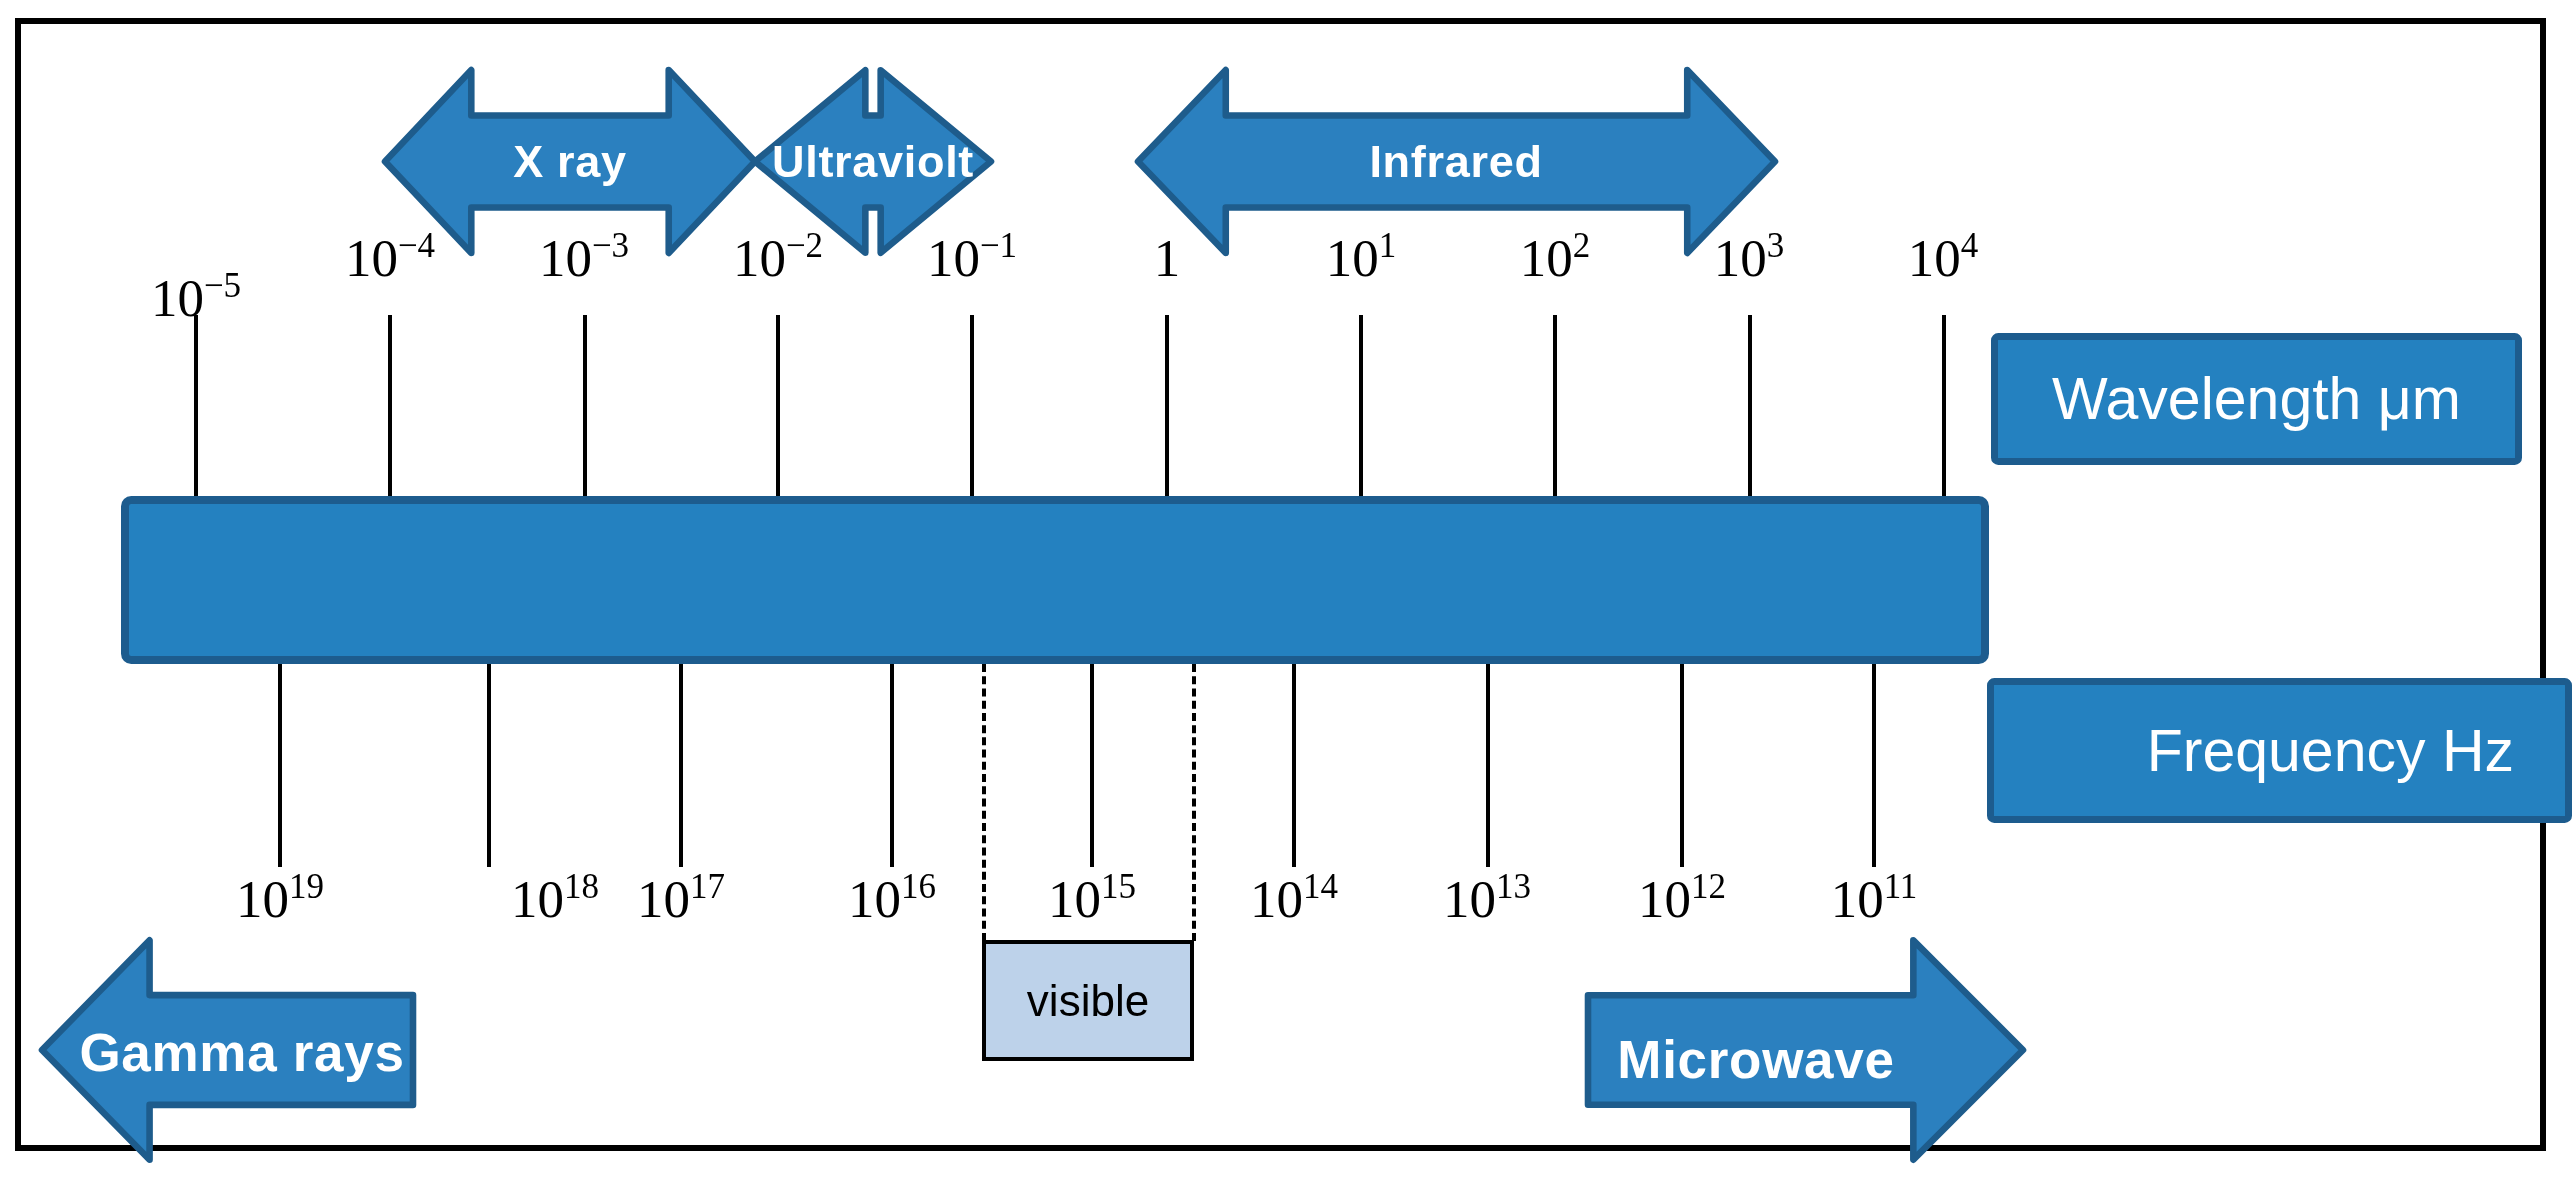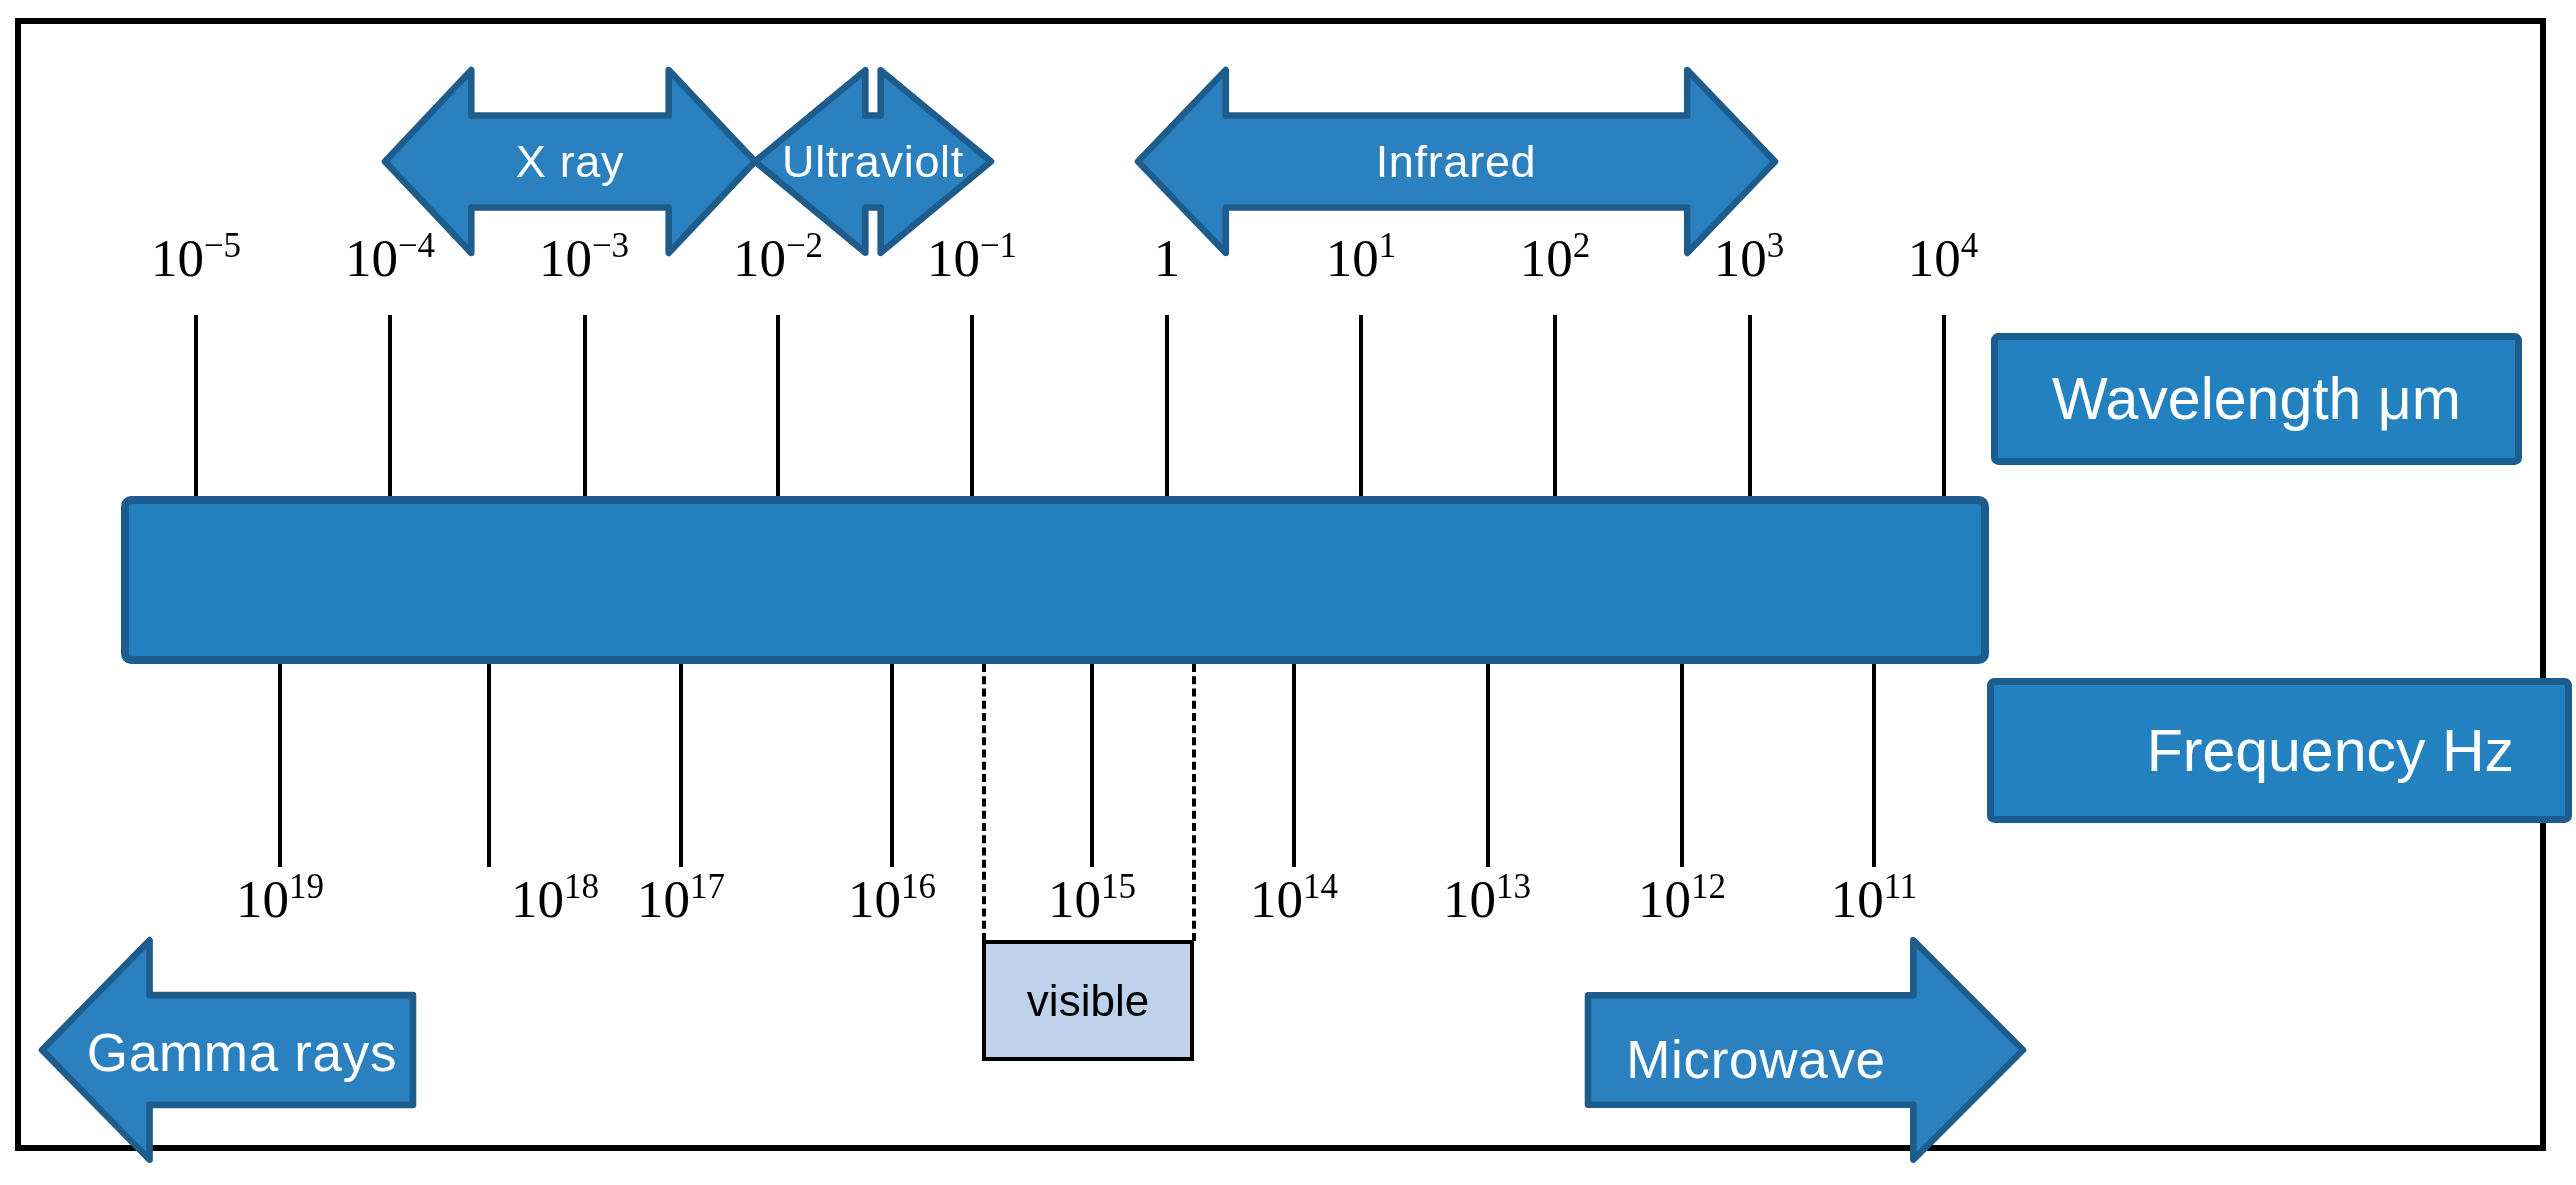--- a/index.html
+++ b/index.html
@@ -7,21 +7,21 @@
     position:relative; width:2576px; height:1186px; background:#ffffff;
     font-family:"Liberation Sans", sans-serif; overflow:hidden;
   }
   .frame {
     position:absolute; left:14.6px; top:17.6px; width:2531px; height:1133px;
     border:6.6px solid #000000; box-sizing:border-box; background:transparent;
   }
   .arrow-svg { position:absolute; overflow:visible; }
   .arrow-label {
     position:absolute; transform:translate(-50%,-50%); color:#ffffff;
-    white-space:nowrap; font-weight:normal; letter-spacing:0.7px;
+    white-space:nowrap; font-weight:bold; letter-spacing:0.7px;
   }
   .arrow-label.top { font-size:45px; }
   .arrow-label.bottom { font-size:53px;text-align:right; }
   .bar {
     position:absolute; left:121px; top:496px; width:1868px; height:168px;
     background:#2481c0; border:8px solid #1d5c8e; border-radius:10.2px;
     box-sizing:border-box;
   }
   .tick { position:absolute; width:3.7px; background:#000000; }
   .tick.top { top:315px; height:181px; }
@@ -72,21 +72,21 @@
   <svg class="arrow-svg" style="left:1138px; top:70px;" width="637" height="183" viewBox="0 0 871 250">
     <polygon points="0,125 120,0 120,62 751,62 751,0 871,125 751,250 751,188 120,188 120,250" fill="#2b80bf" stroke="#1e5c8c" stroke-width="9" stroke-linejoin="round"></polygon>
   </svg>
 
   <span class="arrow-label top" style="left:570px; top:162px;">X ray</span>
   <span class="arrow-label top" style="left:873px; top:162px;">Ultraviolt</span>
   <span class="arrow-label top" style="left:1456px; top:162px;">Infrared</span>
 
   <div id="top-axis">
       <div class="tick top" style="left: 194px;"></div>
-      <div class="axis-label top-row" style="left: 86px;"><span>10</span><sup>−5</sup></div>
+      <div class="axis-label top-row" style="left: 86px; margin-top: 40px;"><span>10</span><sup>−5</sup></div>
       <div class="tick top" style="left: 388px;"></div>
       <div class="axis-label top-row" style="left: 280px;"><span>10</span><sup>−4</sup></div>
       <div class="tick top" style="left: 583px;"></div>
       <div class="axis-label top-row" style="left: 474px;"><span>10</span><sup>−3</sup></div>
       <div class="tick top" style="left: 776px;"></div>
       <div class="axis-label top-row" style="left: 668px; text-align: center;"><span>10</span><sup>−2</sup></div>
       <div class="tick top" style="left: 970px;"></div>
       <div class="axis-label top-row" style="left: 862px;"><span>10</span><sup>−1</sup></div>
       <div class="tick top" style="left: 1165px;"></div>
       <div class="axis-label top-row" style="left: 1057px;"><span>1</span></div>

